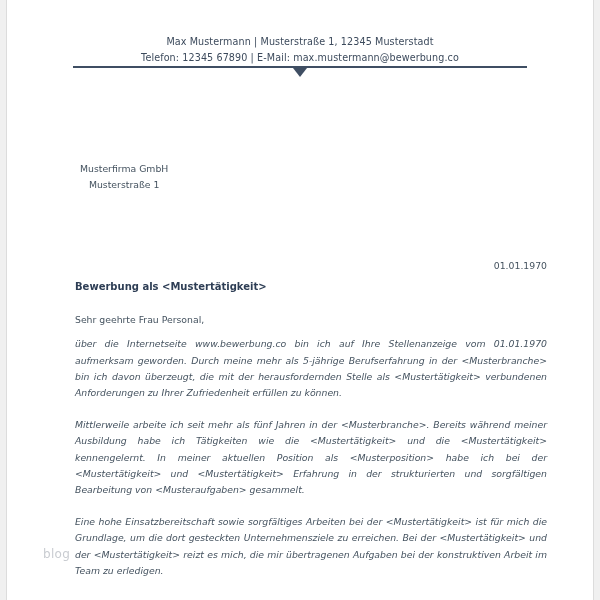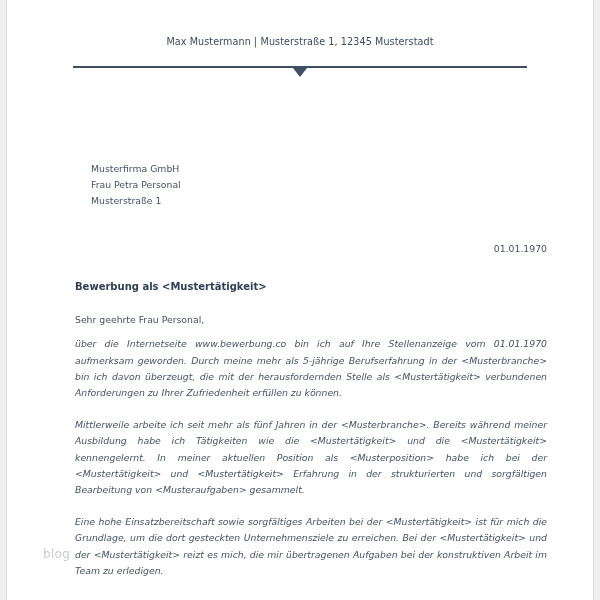--- a/index.html
+++ b/index.html
@@ -66,32 +66,33 @@
     margin-left: -7px;
     width: 0; height: 0;
     border-left: 7px solid transparent;
     border-right: 7px solid transparent;
     border-top: 9px solid #3f4e63;
   }
 
   
   .recipient {
     position: absolute;
-    left: 84px;
+    left: 73px;
     top: 161px;
     color: #44525f;
     font-size: 9.3px;
     line-height: 16.1px;
+    text-align: center;
   }
 
   
   .date {
     position: absolute;
     right: 46px;
-    top: 243px;
+    top: 260px;
     color: #44525f;
     font-size: 9.3px;
   }
 
   
   .subject {
     position: absolute;
     left: 68px;
     top: 281px;
     color: #2e3e55;
@@ -130,30 +131,30 @@
   }
 </style>
 </head>
 <body>
 
 <div id="page">
   <div class="sheet">
 
     <div class="letterhead">
       <div>Max Mustermann | Musterstraße 1, 12345 Musterstadt</div>
+      <div>Telefon: 12345 67890 | E-Mail: max.mustermann@bewerbung.co</div>
     </div>
 
     <div class="rule-wrap">
       <div class="rule-line"></div>
       <div class="rule-arrow"></div>
     </div>
 
     <div class="recipient">
       <div>Musterfirma GmbH</div>
-      <div>Frau Petra Personal</div>
       <div>Musterstraße 1</div>
     </div>
 
     <div class="date">01.01.1970</div>
 
     <div class="subject">Bewerbung als &lt;Mustertätigkeit&gt;</div>
 
     <div class="body">
       <div class="salutation">Sehr geehrte Frau Personal,</div>
       <p class="para">über die Internetseite www.bewerbung.co bin ich auf Ihre Stellenanzeige vom 01.01.1970 aufmerksam geworden. Durch meine mehr als 5-jährige Berufserfahrung in der &lt;Musterbranche&gt; bin ich davon überzeugt, die mit der herausfordernden Stelle als &lt;Mustertätigkeit&gt; verbundenen Anforderungen zu Ihrer Zufriedenheit erfüllen zu können.</p>

